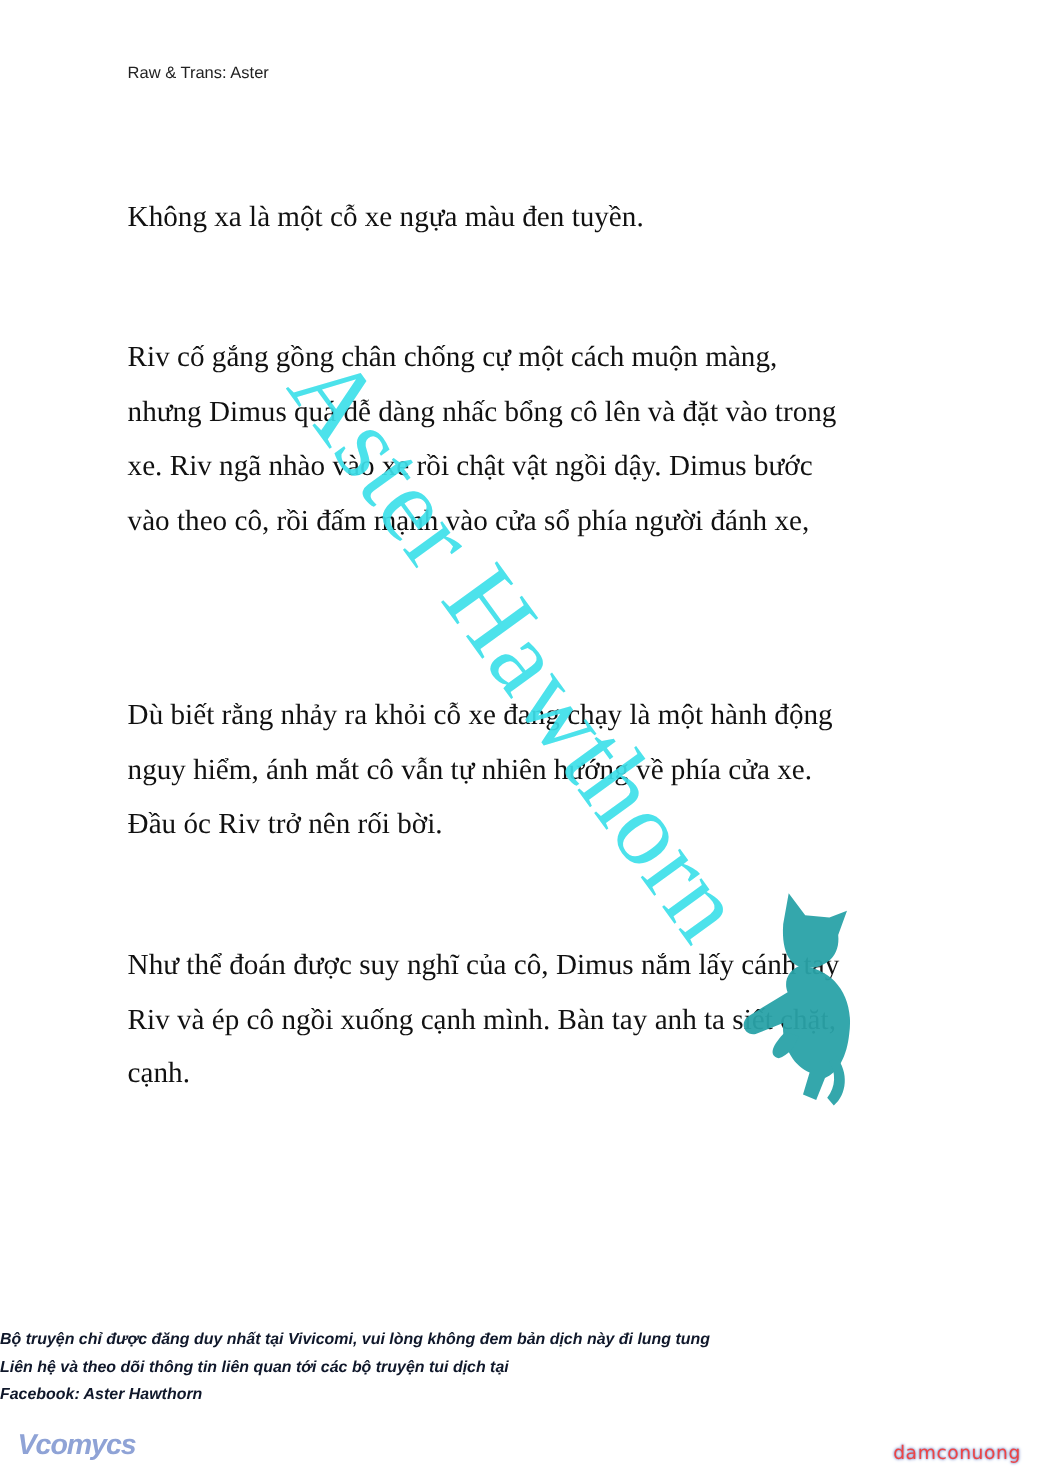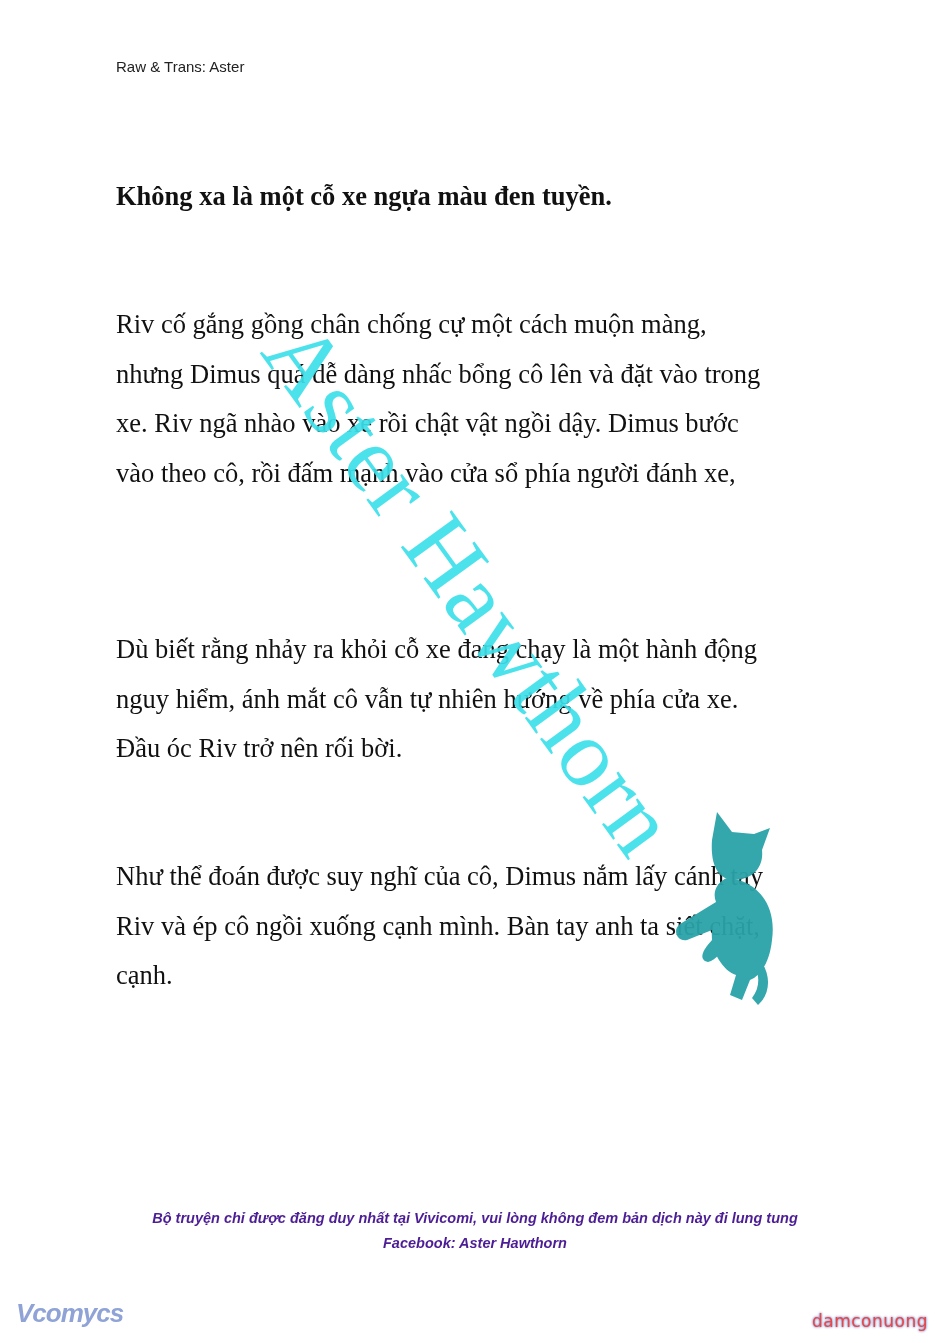--- a/index.html
+++ b/index.html
@@ -19,23 +19,23 @@
   .para { position: absolute; left: 0; white-space: nowrap; }
   .line { display: block; height: 49.5px; }
   .watermark {
     position: absolute; left: 140px; top: 600px;
     font-family: "Liberation Serif", serif; font-size: 96px; color: #3de0ea;
     transform-origin: 0 0; transform: rotate(54deg) translate(-130px, -330px);
     white-space: nowrap; opacity: 0.92; letter-spacing: 1px; pointer-events: none;
   }
   .cat { position: absolute; left: 672px; top: 810px; width: 110px; height: 200px; opacity: 0.95; }
   .footer {
-    position: absolute; left: 0; width: 950px; text-align: center;
+    position: absolute; left: 0; width: 950px; text-align: left;
     font-family: "Liberation Sans", sans-serif; font-style: italic; font-weight: bold;
-    font-size: 14.5px; color: #4c1d95;
+    font-size: 14.5px; color: #0f172a;
   }
   .footer div { height: 25px; line-height: 25px; }
   .logo-left {
     position: absolute; left: 16px; top: 1298px;
     font-family: "Liberation Sans", sans-serif; font-style: italic; font-weight: bold;
     font-size: 26px; color: #8fa3d6; letter-spacing: -1px;
   }
   .logo-right {
     position: absolute; left: 812px; top: 1311px;
     font-family: "DejaVu Sans", sans-serif; font-size: 17px; color: #ef4444;
@@ -44,21 +44,21 @@
   }
 </style>
 </head>
 <body>
 
 <div class="page">
 
   <div class="header">Raw &amp; Trans: Aster</div>
 
   <div class="body-text" style="top:0;">
-    <div class="para" style="top:172px;font-weight:bold;">
+    <div class="para" style="top:172px;">
       <span class="line">Không xa là một cỗ xe ngựa màu đen tuyền.</span>
     </div>
     <div class="para" style="top:300px;">
       <span class="line">Riv cố gắng gồng chân chống cự một cách muộn màng,</span>
       <span class="line">nhưng Dimus quá dễ dàng nhấc bổng cô lên và đặt vào trong</span>
       <span class="line">xe. Riv ngã nhào vào xe rồi chật vật ngồi dậy. Dimus bước</span>
       <span class="line">vào theo cô, rồi đấm mạnh vào cửa sổ phía người đánh xe,</span>
     </div>
     <div class="para" style="top:625px;">
       <span class="line">Dù biết rằng nhảy ra khỏi cỗ xe đang chạy là một hành động</span>
@@ -78,18 +78,19 @@
     <g fill="#2aa3a8">
       <path d="M40 30 L45 2 L60 22 L82 24 L98 18 L90 40 C92 58 80 70 62 70 C48 70 38 58 40 30 Z"></path>
       <path d="M55 68 C85 70 105 95 100 130 C98 150 90 165 78 170 L70 190 L58 185 L64 165 C50 160 38 140 40 120 L15 130 C5 132 0 120 8 114 L44 92 C40 82 45 72 55 68 Z"></path>
       <path d="M42 128 C30 140 26 150 36 152 C44 150 52 140 54 132 Z"></path>
       <path d="M88 150 C100 165 98 185 86 195 L80 188 C88 178 88 165 82 155 Z"></path>
     </g>
   </svg>
 
   <div class="footer" style="top:1206px;">
     <div>Bộ truyện chỉ được đăng duy nhất tại Vivicomi, vui lòng không đem bản dịch này đi lung tung</div>
+    <div>Liên hệ và theo dõi thông tin liên quan tới các bộ truyện tui dịch tại</div>
     <div>Facebook: Aster Hawthorn</div>
   </div>
 
   <div class="logo-left">Vcomycs</div>
   <div class="logo-right">damconuong</div>
 </div>
 
 </body></html>

